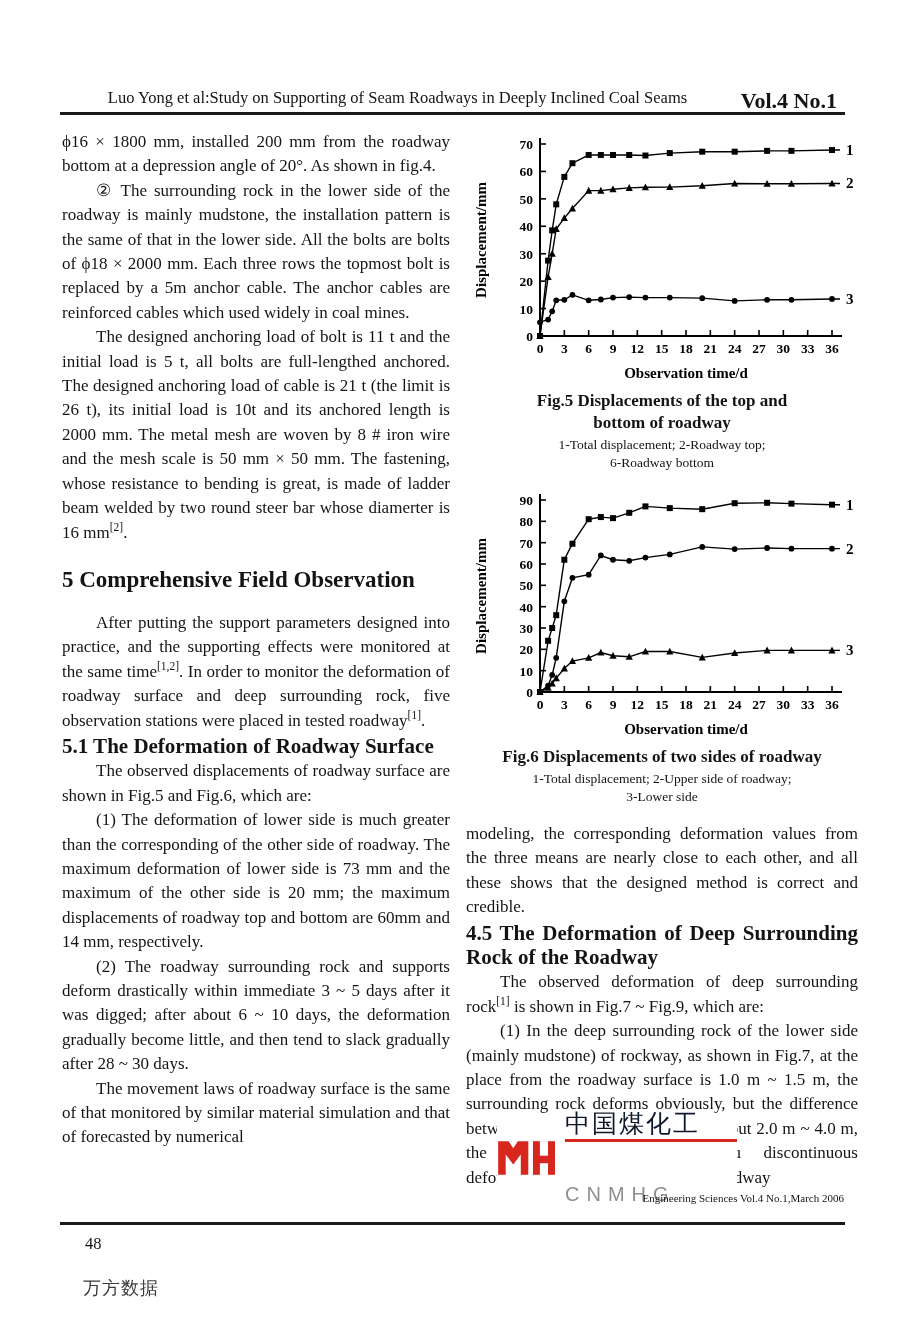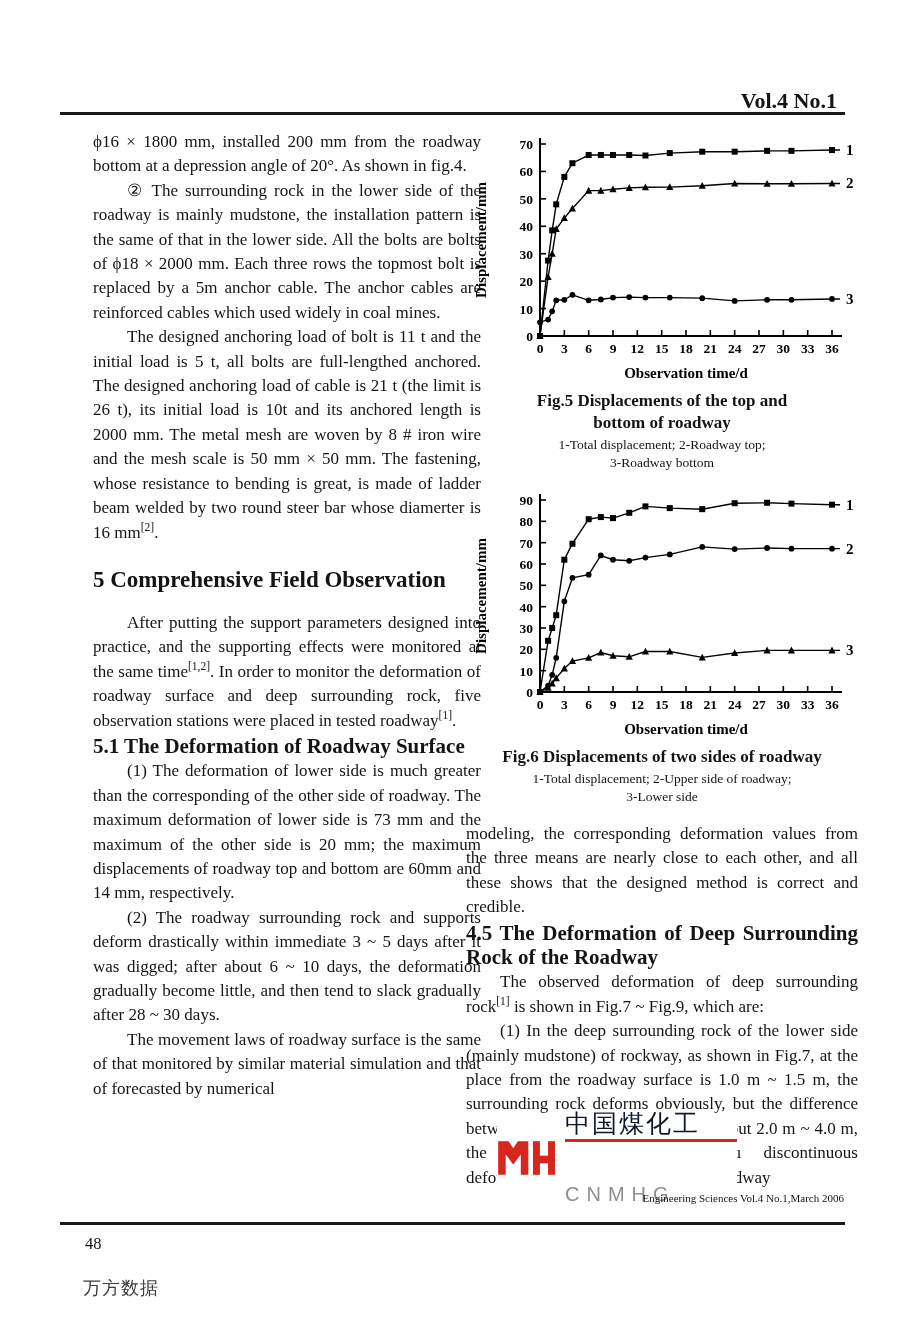--- a/index.html
+++ b/index.html
@@ -8,21 +8,21 @@
     font-family:"Liberation Serif","DejaVu Serif",serif; color:#141414;
     overflow:hidden; margin:0 auto;
   }
   
   .running-header{position:absolute; top:88px; left:60px; width:785px; height:24px;}
   .running-title{position:absolute; left:0; right:110px; text-align:center; font-size:16.5px; white-space:nowrap;}
   .running-issue{position:absolute; right:8px; top:0; font-size:22px; font-weight:bold;}
   .header-rule{position:absolute; top:112px; left:60px; width:785px; height:3px; background:#1a1a1a;}
   
   .col{position:absolute; top:130px; font-size:17px; line-height:24.4px; text-align:justify;}
-  .col-left{left:62px;  width:388px;margin-left:31px;}
+  .col-left{left:62px;  width:388px;}
   .col-right{left:466px; width:392px;}
   .col p{margin:0;}
   .col p.indent{text-indent:2em;}
   sup{font-size:68%; vertical-align:super; line-height:0;}
   .h2{font-size:23px; font-weight:bold; margin:22px 0 18px 0; text-align:left; line-height:26px;}
   .h3{font-size:21px; font-weight:bold; margin:1px 0 1px 0; text-align:justify; line-height:24.4px;}
   
   .figure{margin:0 0 2px 0;}
   .chart-svg{display:block; margin-left:4px;}
   .tick{font-family:"Liberation Serif",serif; font-weight:bold; font-size:13.5px; fill:#000;}
@@ -45,31 +45,33 @@
   .footer-journal{position:absolute; top:1192px; right:60px; font-size:11px;}
   .footer-wanfang{position:absolute; top:1276px; left:83px; font-size:18px; color:#3a3a3a;
                   font-family:"DejaVu Sans",sans-serif; letter-spacing:1px;}
 </style>
 </head>
 <body>
 
 <div class="page">
 
   <div class="running-header">
+    <div class="running-title">Luo Yong et al:Study on Supporting of Seam Roadways in Deeply Inclined Coal Seams</div>
     <div class="running-issue">Vol.4 No.1</div>
   </div>
   <div class="header-rule"></div>
 
   <div class="col col-left" id="left-col">
       <p class="p">ϕ16 × 1800 mm, installed 200 mm from the roadway bottom at a depression angle of 20°. As shown in fig.4.</p>
       <p class="p indent">② The surrounding rock in the lower side of the roadway is mainly mudstone, the installation pattern is the same of that in the lower side. All the bolts are bolts of ϕ18 × 2000 mm. Each three rows the topmost bolt is replaced by a 5m anchor cable. The anchor cables are reinforced cables which used widely in coal mines.</p>
       <p class="p indent">The designed anchoring load of bolt is 11 t and the initial load is 5 t, all bolts are full-lengthed anchored. The designed anchoring load of cable is 21 t (the limit is 26 t), its initial load is 10t and its anchored length is 2000 mm. The metal mesh are woven by 8 #  iron wire and the mesh scale is 50 mm × 50 mm. The fastening, whose resistance to bending is great, is made of ladder beam welded by two round steer bar whose diamerter is 16 mm<sup>[2]</sup>.</p>
       <div class="h2">5  Comprehensive Field Observation</div>
       <p class="p indent">After putting the support parameters designed into practice, and the supporting effects were monitored at the same time<sup>[1,2]</sup>. In order to monitor the deformation of roadway surface and deep surrounding rock, five observation stations were placed in tested roadway<sup>[1]</sup>.</p>
       <div class="h3">5.1  The Deformation of Roadway Surface</div>
+      <p class="p indent">The observed displacements of roadway surface are shown in Fig.5 and Fig.6, which are:</p>
       <p class="p indent">(1) The deformation of lower side is much greater than the corresponding of the other side of roadway. The maximum deformation of lower side is 73 mm and the maximum of the other side is 20 mm; the maximum displacements of roadway top and bottom are 60mm and 14 mm, respectively.</p>
       <p class="p indent">(2) The roadway surrounding rock and supports deform drastically within immediate 3 ~ 5 days after it was digged; after about 6 ~ 10 days, the deformation gradually become little, and then tend to slack gradually after 28 ~ 30 days.</p>
       <p class="p indent">The movement laws of roadway surface is the same of that monitored by similar material simulation and that of forecasted by numerical</p>
     </div>
 
   <div class="col col-right">
 
     <div class="figure">
       <svg id="chart0" class="chart-svg" width="394" height="256" viewBox="0 0 394 256">
           <line x1="70" y1="8" x2="70" y2="206" stroke="#000" stroke-width="2"></line>
@@ -175,21 +177,21 @@
           <text x="376" y="173.97142857142856" class="endlabel">3</text>
           <text x="216" y="248" text-anchor="middle" class="axis-title">Observation time/d</text>
           <text transform="translate(16,110) rotate(-90)" text-anchor="middle" class="axis-title">Displacement/mm</text>
         </svg>
       <div class="fig-caption">
         <div>Fig.5   Displacements of the top and</div>
         <div>bottom of roadway</div>
       </div>
       <div class="fig-legend">
         <div>1-Total displacement; 2-Roadway top;</div>
-        <div>3-Roadway bottom</div>
+        <div>6-Roadway bottom</div>
       </div>
     </div>
 
     <div class="fig-gap"></div>
 
     <div class="figure">
       <svg id="chart1" class="chart-svg" width="394" height="256" viewBox="0 0 394 256">
           <line x1="70" y1="8" x2="70" y2="206" stroke="#000" stroke-width="2"></line>
           <line x1="70" y1="206" x2="372" y2="206" stroke="#000" stroke-width="2"></line>
           <line x1="70" y1="206" x2="76" y2="206" stroke="#000" stroke-width="1.6"></line>

